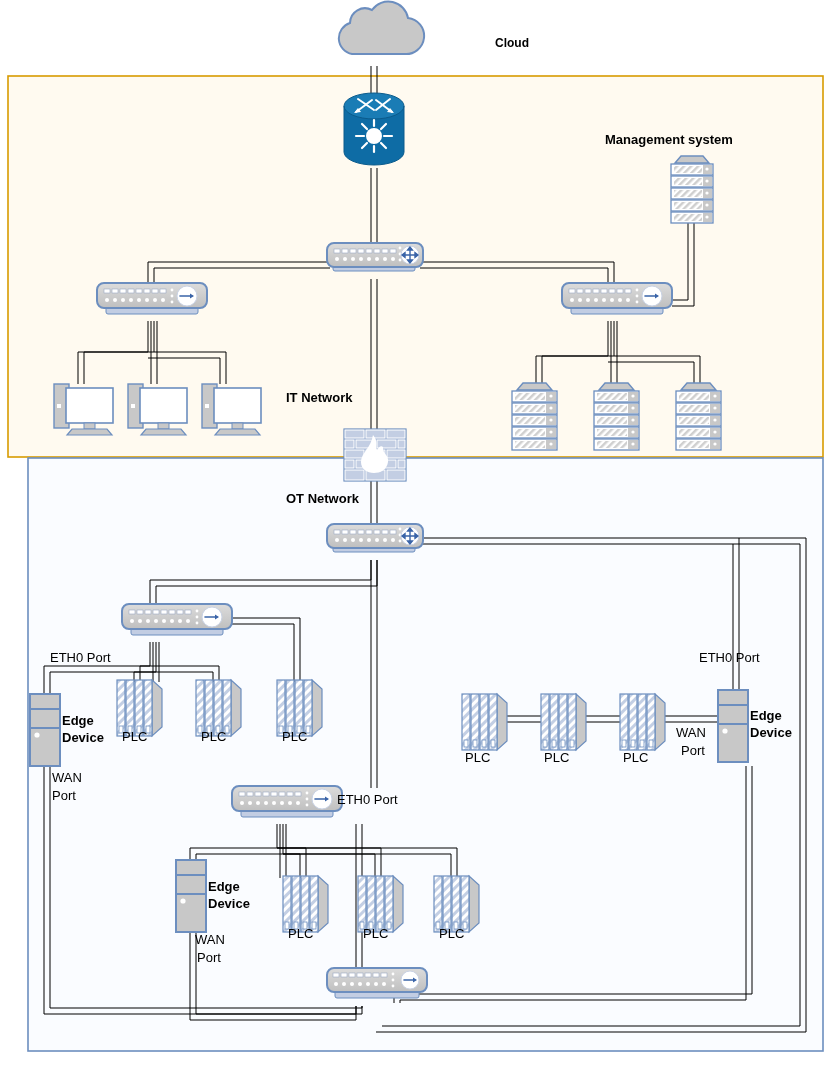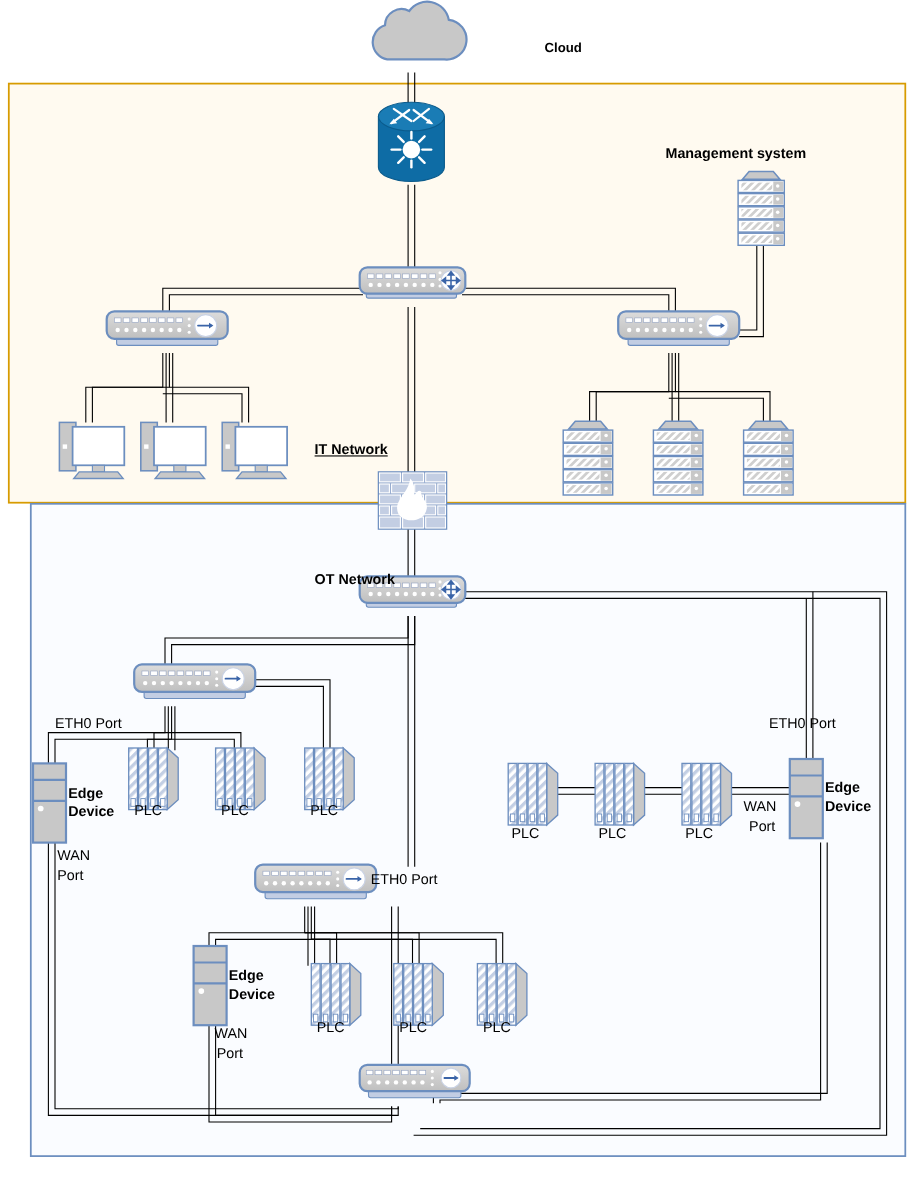--- a/index.html
+++ b/index.html
@@ -709,23 +709,23 @@
           <rect x="463" y="922" width="4" height="7"></rect>
     </g>
   </g>
 
 </svg>
 
 <div class="lbl lbl-bold" style="left:495px;top:36px;font-size:12px;">Cloud</div>
 
 <div class="lbl lbl-bold" style="left:605px;top:132px;font-size:13px;">Management system</div>
 
-<div class="lbl lbl-bold" style="left:286px;top:401px;font-size:13px;text-decoration:underline;">IT Network</div>
-
-<div class="lbl lbl-bold" style="left:286px;top:491px;font-size:13px;margin-top:28px;">OT Network</div>
+<div class="lbl lbl-bold" style="left:286px;top:390px;font-size:13px;">IT Network</div>
+
+<div class="lbl lbl-bold" style="left:286px;top:491px;font-size:13px;">OT Network</div>
 
 <div class="lbl" style="left:50px;top:650px;font-size:13px;">ETH0 Port</div>
 <div class="lbl" style="left:52px;top:770px;font-size:13px;">WAN</div>
 <div class="lbl" style="left:52px;top:788px;font-size:13px;">Port</div>
 
 <div class="lbl" style="left:699px;top:650px;font-size:13px;">ETH0 Port</div>
 <div class="lbl" style="left:676px;top:725px;font-size:13px;">WAN</div>
 <div class="lbl" style="left:681px;top:743px;font-size:13px;">Port</div>
 
 <div class="lbl" style="left:337px;top:792px;font-size:13px;">ETH0 Port</div>

